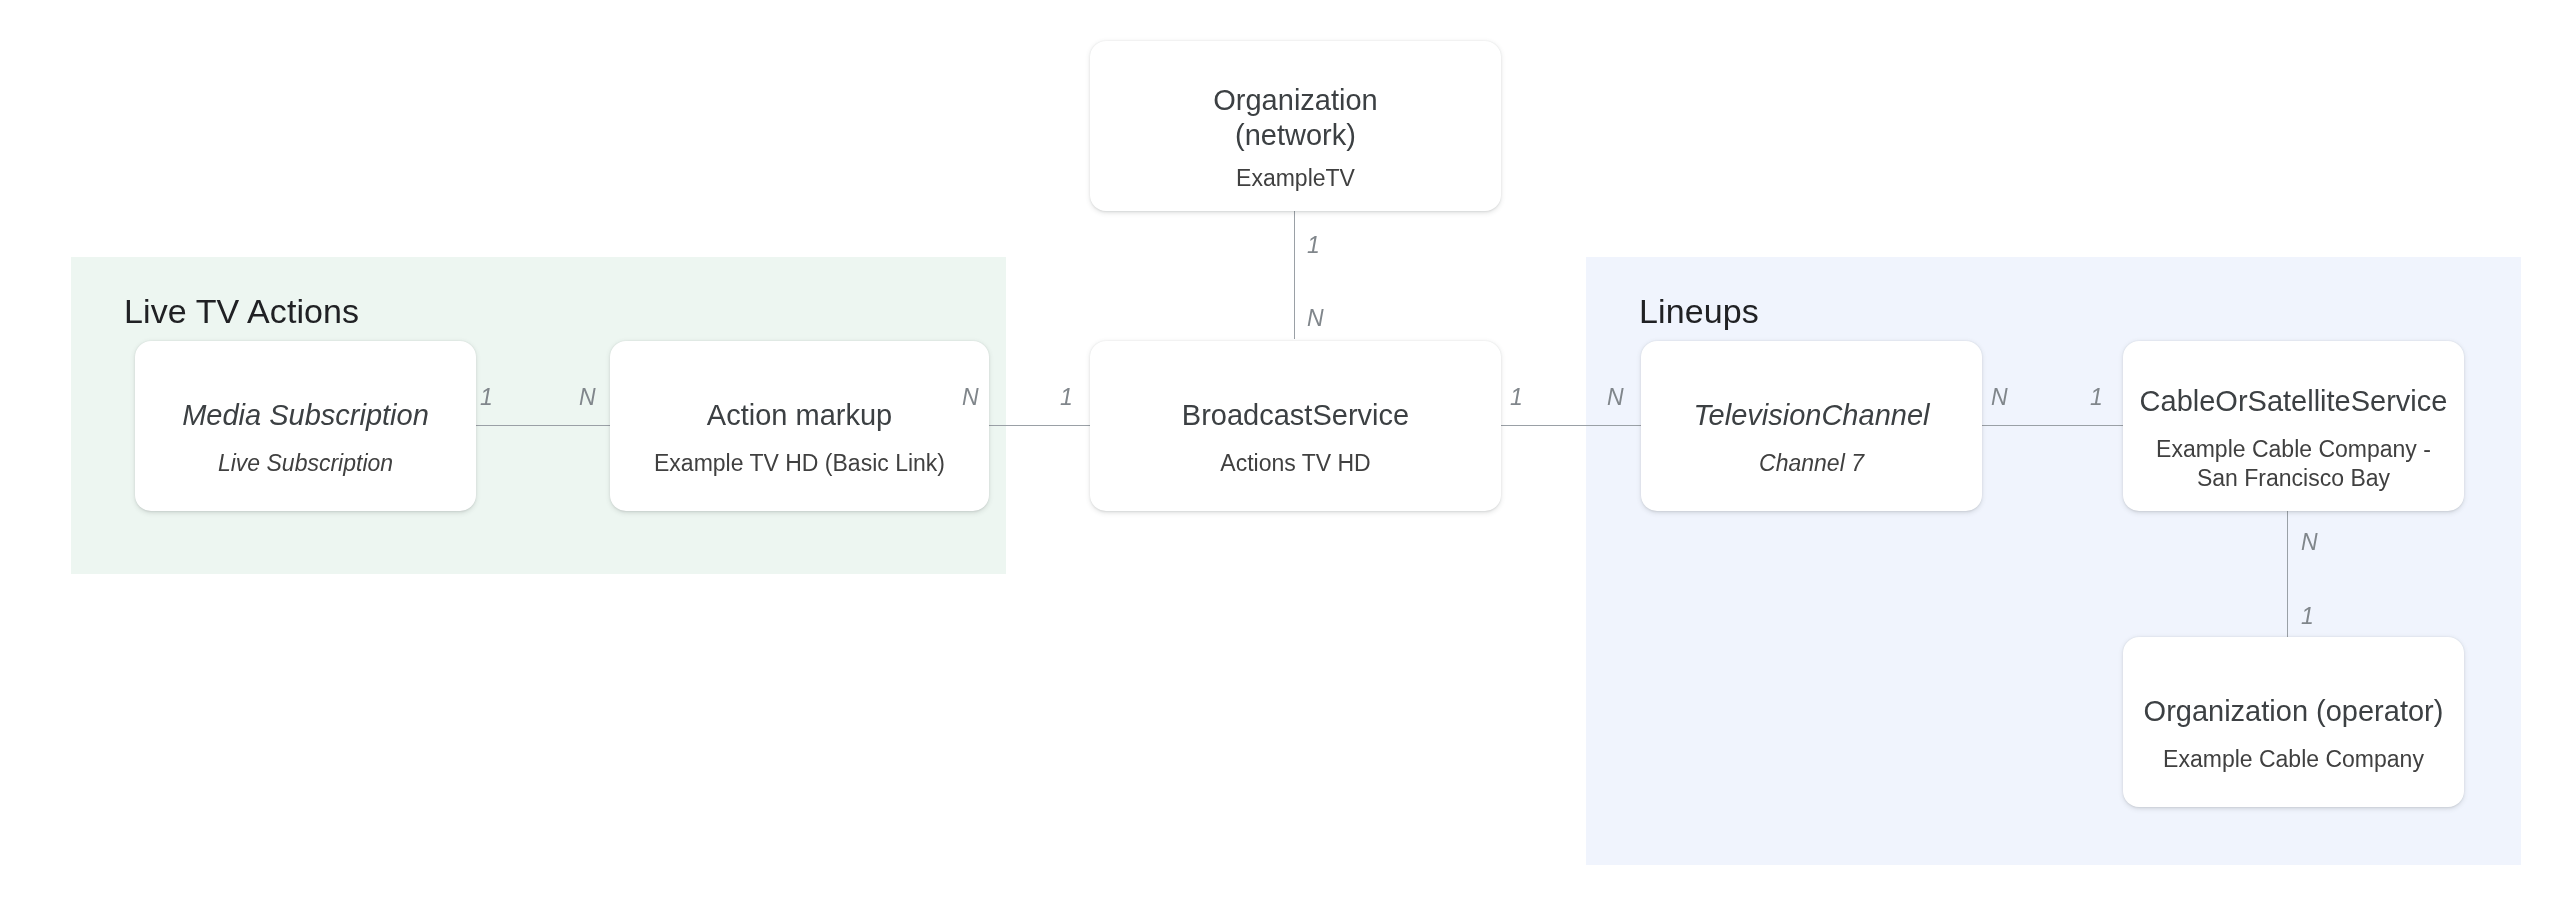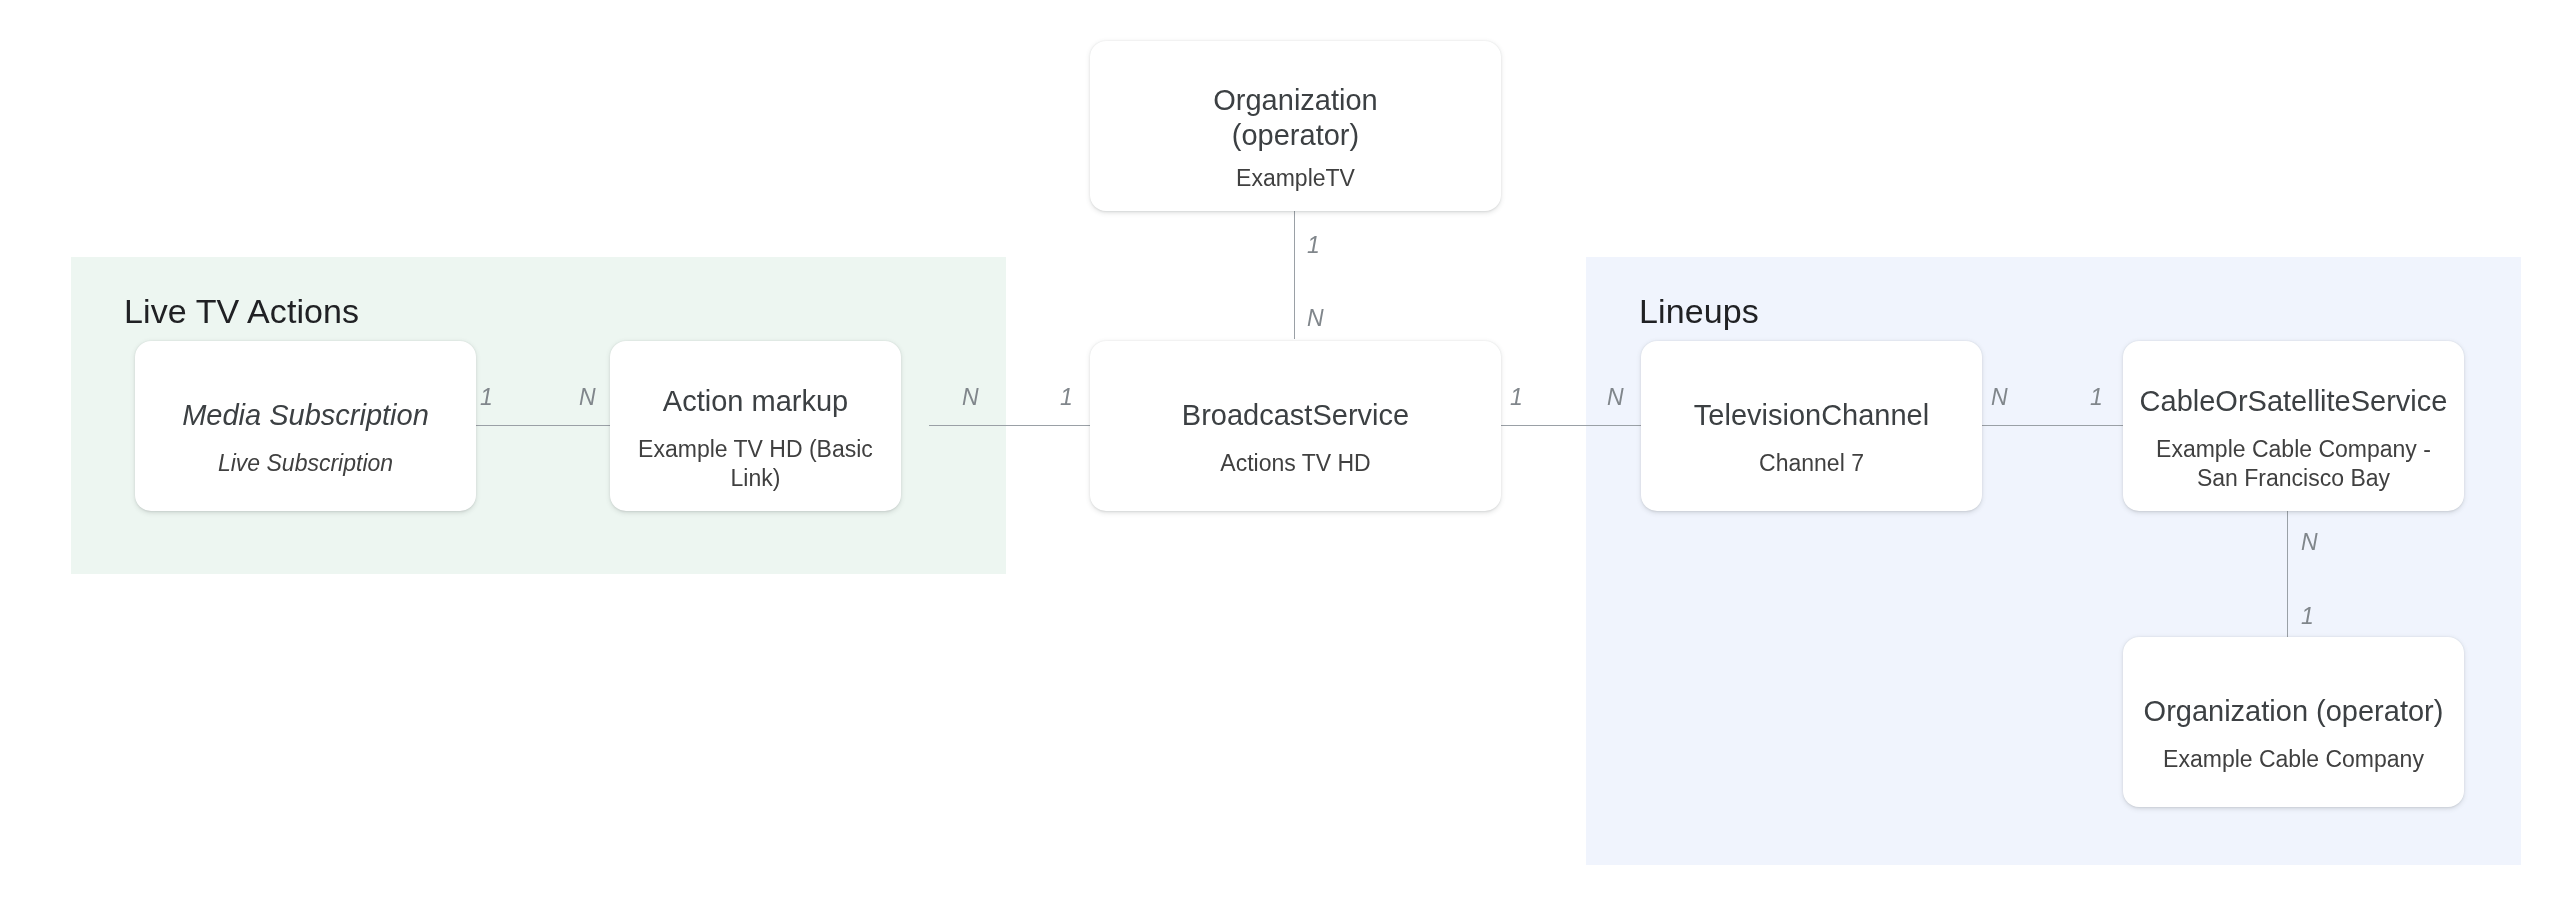--- a/index.html
+++ b/index.html
@@ -114,41 +114,41 @@
 
   <div class="edge-h" style="left:1468px; top:425px; width:248px;"></div>
 
   <div class="edge-h" style="left:1946px; top:425px; width:221px;"></div>
 
   <div class="edge-v" style="left:2287px; top:509px; height:128px;"></div>
 
   <div class="card" style="left:1090px; top:41px; width:411px; height:170px;">
     <div class="card-title">
       <span>Organization</span><br>
-      <span>(operator)</span>
+      <span>(network)</span>
     </div>
     <div class="card-sub" style="margin-top:10.6px;">ExampleTV</div>
   </div>
 
   <div class="card" style="left:135px; top:341px; width:341px; height:170px;font-style:italic;">
     <div class="card-title">Media Subscription</div>
     <div class="card-sub">Live Subscription</div>
   </div>
 
-  <div class="card" style="left:610px; top:341px; width:291px; height:170px;">
+  <div class="card" style="left:610px; top:341px; width:379px; height:170px;">
     <div class="card-title">Action markup</div>
     <div class="card-sub">Example TV HD (Basic Link)</div>
   </div>
 
   <div class="card" style="left:1090px; top:341px; width:411px; height:170px;">
     <div class="card-title">BroadcastService</div>
     <div class="card-sub">Actions TV HD</div>
   </div>
 
-  <div class="card" style="left:1641px; top:341px; width:341px; height:170px;">
+  <div class="card" style="left:1641px; top:341px; width:341px; height:170px;font-style:italic;">
     <div class="card-title">TelevisionChannel</div>
     <div class="card-sub">Channel 7</div>
   </div>
 
   <div class="card" style="left:2123px; top:637px; width:341px; height:170px;">
     <div class="card-title">Organization (operator)</div>
     <div class="card-sub">Example Cable Company</div>
   </div>
 
   <div class="card" style="left:2123px; top:341px; width:341px; height:170px;">

